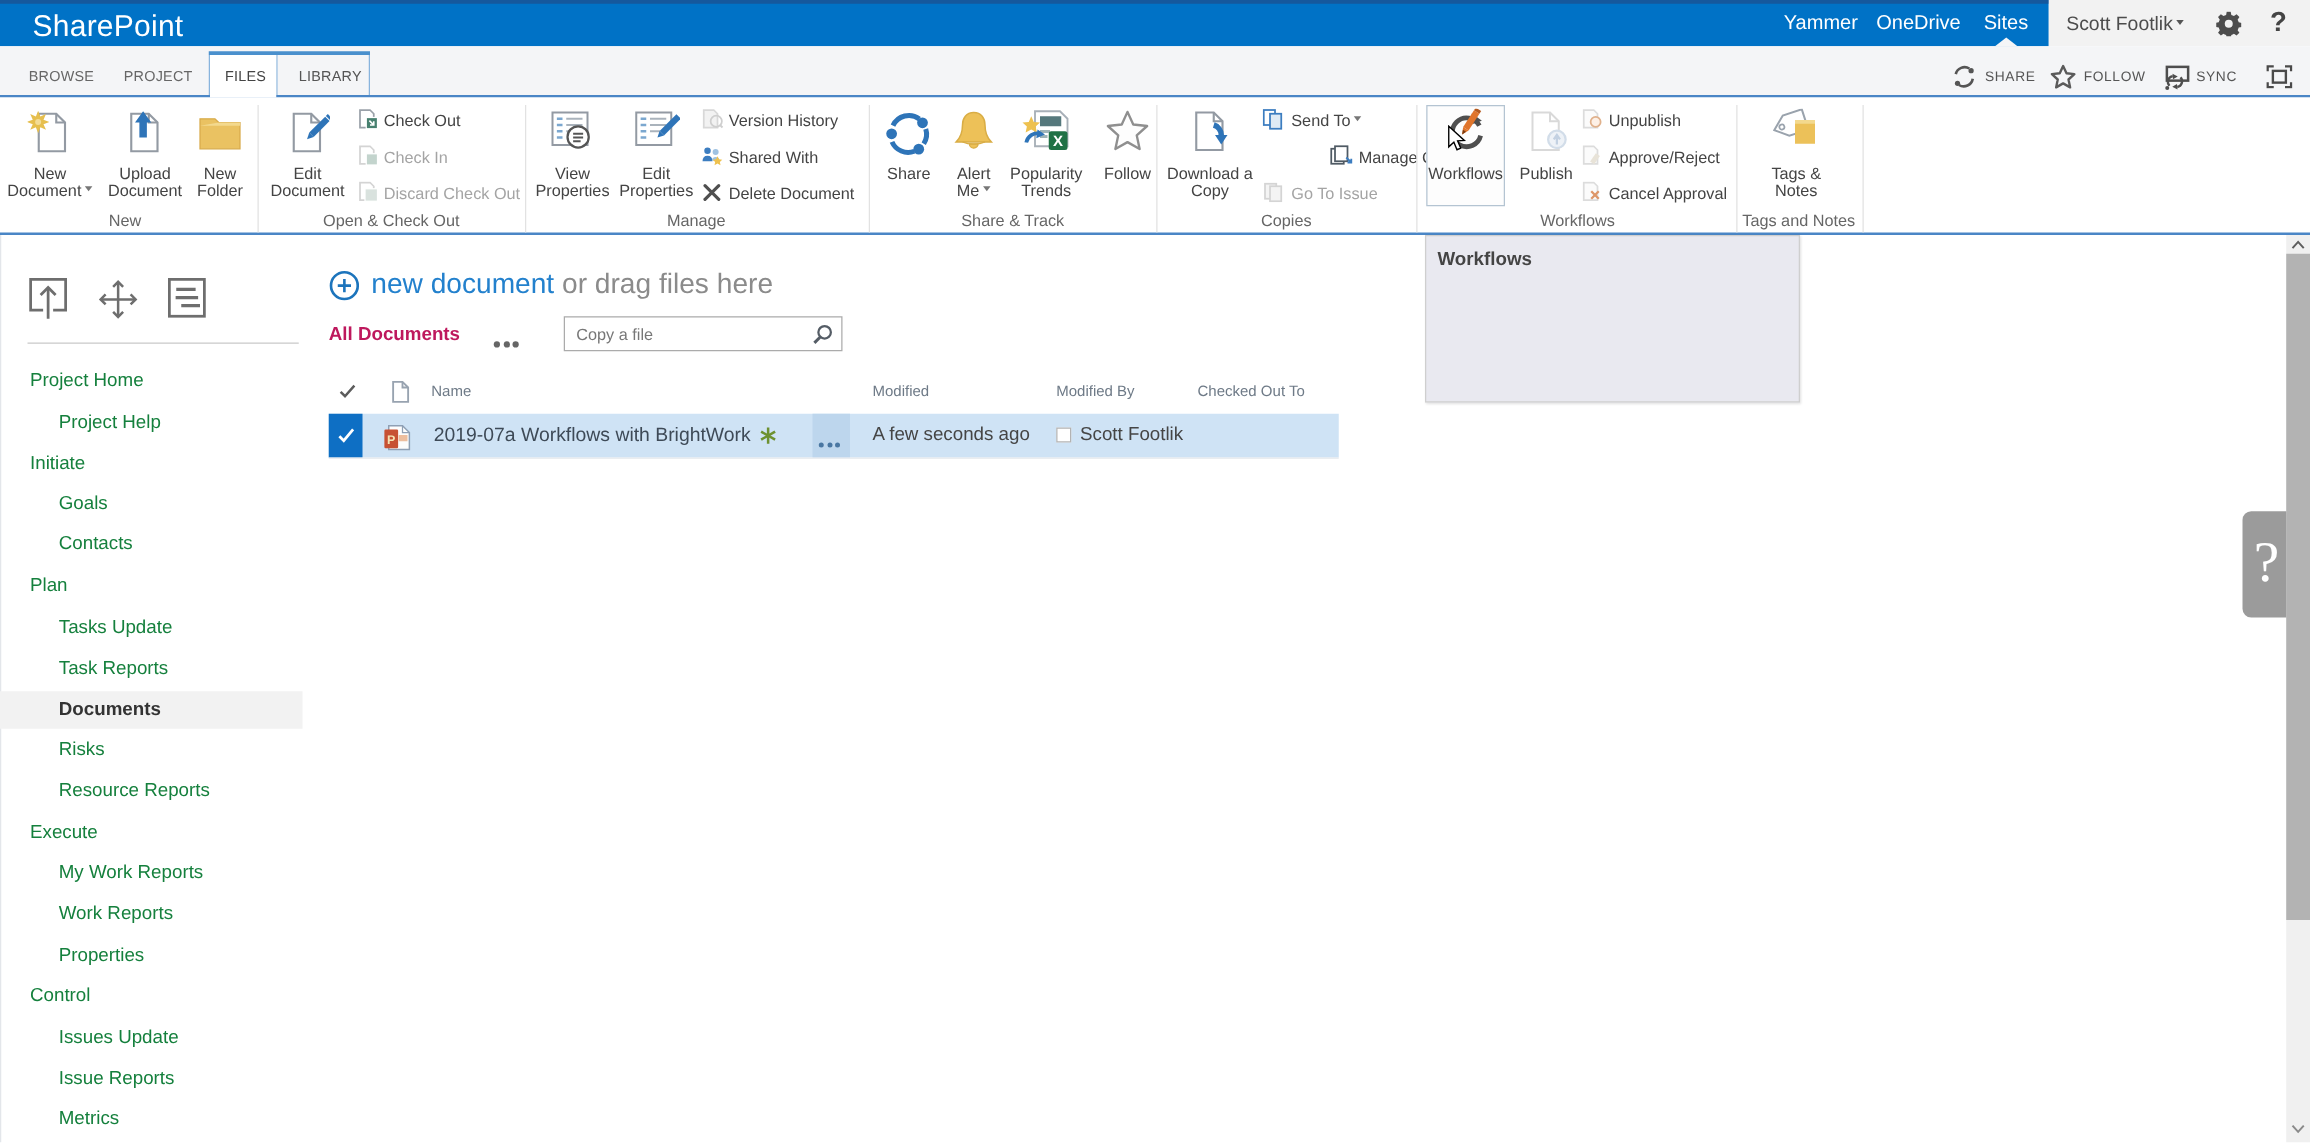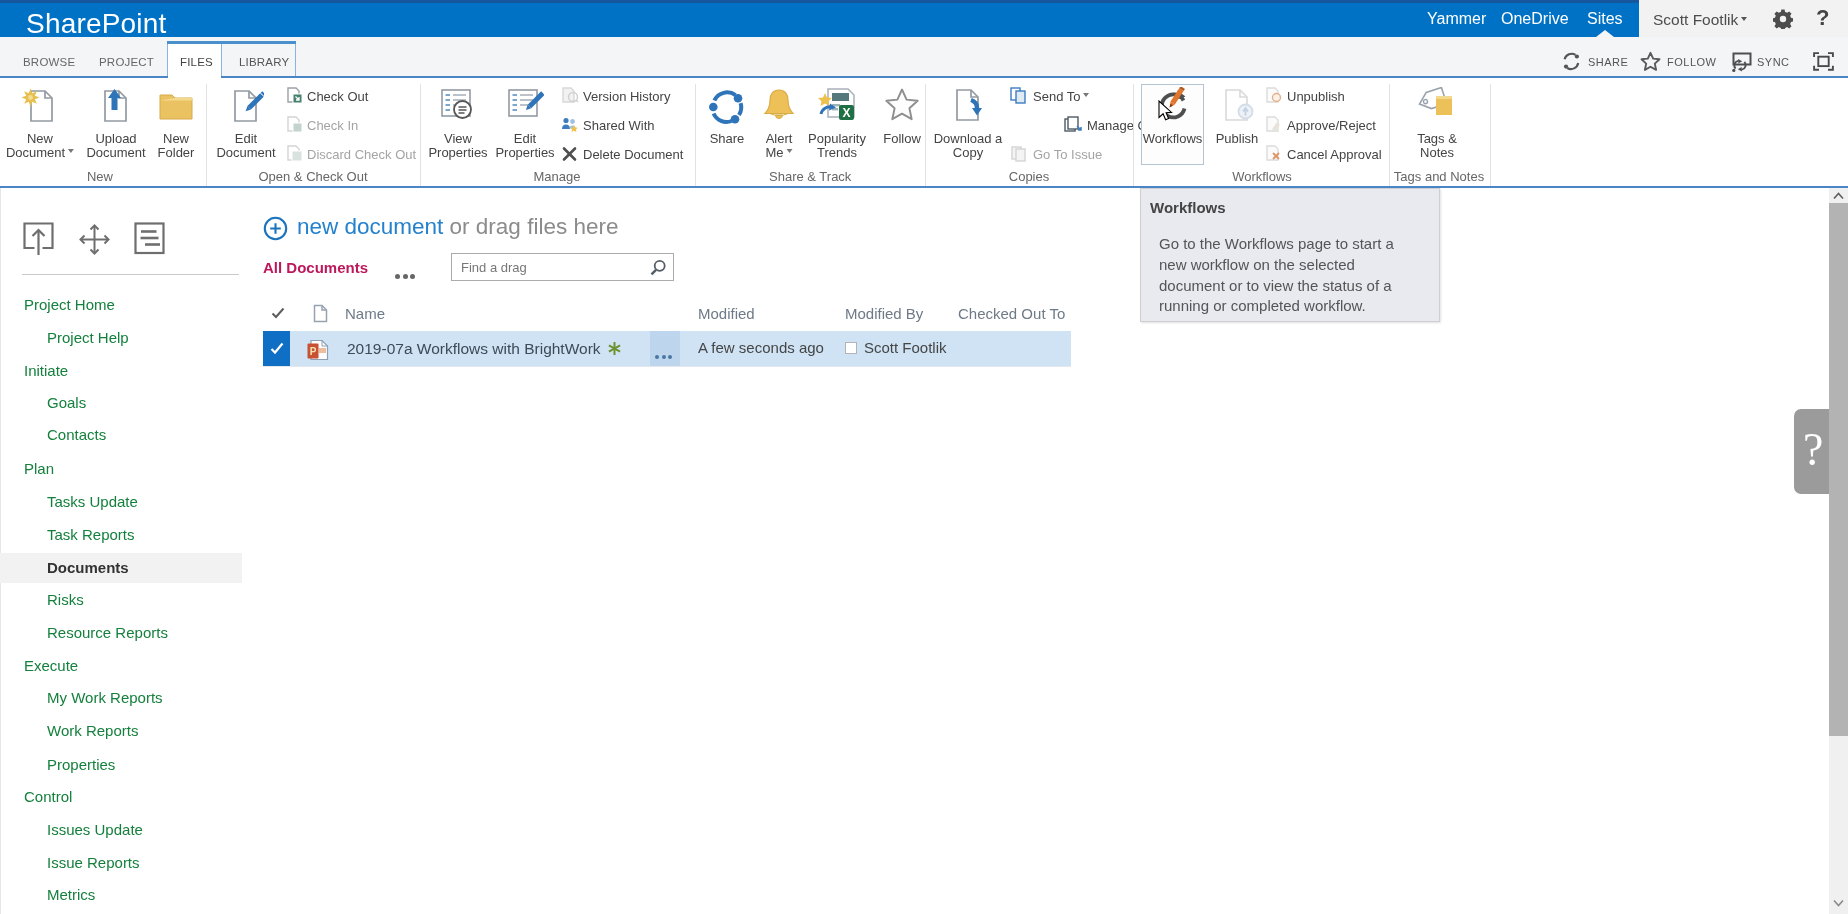--- a/index.html
+++ b/index.html
@@ -6,30 +6,30 @@
 html,body{width:1848px;height:914px;overflow:hidden}
 body{font-family:"Liberation Sans",sans-serif;background:#fff;position:relative}
 .a{position:absolute}
 .bb{position:absolute;top:87px;height:72px;text-align:center;font-size:13px;color:#444;line-height:13.5px;white-space:nowrap}
 .bb svg{display:block;margin:0 auto}
 .bb .lb{position:absolute;top:45px;left:50%;transform:translateX(-50%)}
 .sr{position:absolute;font-size:13px;color:#444;white-space:nowrap;line-height:16px}
 .gl{position:absolute;top:170px;font-size:13px;color:#666;text-align:center;white-space:nowrap;line-height:14px}
 .sep{position:absolute;top:84px;height:102px;width:1px;background:#e2e2e2}
 .nav{position:absolute;font-size:15px;color:#15803d;white-space:nowrap;line-height:18px}
-.hd{position:absolute;font-size:15px;color:#6e7a87;white-space:nowrap;line-height:15px}
+.hd{position:absolute;font-size:12px;color:#6e7a87;white-space:nowrap;line-height:15px}
 .cr{display:inline-block;width:0;height:0;border:3.5px solid transparent;border-top:4px solid #777;vertical-align:1px;margin-left:3px}
 </style>
 </head>
 <body>
 
 <div class="a" style="left:0;top:0;width:1639px;height:37px;background:#0072c6"></div>
 <div class="a" style="left:0;top:0;width:1639px;height:3px;background:#15589d"></div>
 <div class="a" style="left:1639px;top:0;width:209px;height:37px;background:#f2f2f2"></div>
-<div class="a" style="left:26px;top:8px;color:#fff;font-size:28px;letter-spacing:.2px">SharePoint</div>
+<div class="a" style="left:26px;top:8px;color:#fff;font-size:24px;letter-spacing:.2px">SharePoint</div>
 <div class="a" style="left:1427px;top:10px;color:#fff;font-size:16px">Yammer</div>
 <div class="a" style="left:1501px;top:10px;color:#fff;font-size:16px">OneDrive</div>
 <div class="a" style="left:1587px;top:10px;color:#fff;font-size:16px">Sites</div>
 <div class="a" style="left:1596px;top:30px;width:0;height:0;border:9px solid transparent;border-bottom:7px solid #f4f5f7;border-top:none"></div>
 <div class="a" style="left:1653px;top:11px;color:#4c4c4c;font-size:15.5px">Scott Footlik<span class="cr" style="border-top-color:#555"></span></div>
 <svg class="a" style="left:1773px;top:9px" width="20" height="20" viewBox="0 0 20 20">
  <path fill="#4d4d4d" d="M8.3 0 h3.4 l.5 2.6 a7.6 7.6 0 0 1 2.2 .9 l2.2-1.5 2.4 2.4 -1.5 2.2 a7.6 7.6 0 0 1 .9 2.2 l2.6 .5 v3.4 l-2.6 .5 a7.6 7.6 0 0 1 -.9 2.2 l1.5 2.2 -2.4 2.4 -2.2-1.5 a7.6 7.6 0 0 1 -2.2 .9 l-.5 2.6 h-3.4 l-.5-2.6 a7.6 7.6 0 0 1 -2.2-.9 l-2.2 1.5 -2.4-2.4 1.5-2.2 a7.6 7.6 0 0 1 -.9-2.2 l-2.6-.5 v-3.4 l2.6-.5 a7.6 7.6 0 0 1 .9-2.2 l-1.5-2.2 2.4-2.4 2.2 1.5 a7.6 7.6 0 0 1 2.2-.9 Z" transform="scale(0.95) translate(0.5 0.5)"></path>
  <circle cx="10" cy="10" r="3.2" fill="#f2f2f2"></circle>
 </svg>
 <div class="a" style="left:1816px;top:5px;color:#444;font-size:22px;font-weight:bold">?</div>
@@ -337,21 +337,20 @@
 <div class="sep" style="left:1490px"></div>
 
 <svg class="a" style="left:1158px;top:100px" width="16" height="23" viewBox="0 0 16 23">
  <path d="M1 1 L1 17.5 L5.1 13.8 L7.6 19.8 L10.6 18.5 L8.1 12.7 L13.5 12.4 Z" fill="#fff" stroke="#000" stroke-width="1.1"></path>
 </svg>
 
 <div class="a" style="left:0;top:188px;width:1px;height:726px;background:#e3e6ea"></div>
 
 <div class="a" style="left:1140px;top:188px;width:300px;height:134px;background:#e9e9f0;border:1px solid #cfcfcf;box-shadow:1px 1px 2px rgba(0,0,0,.12)">
  <div style="position:absolute;left:9px;top:10px;font-size:15px;font-weight:bold;color:#444">Workflows</div>
- <div style="position:absolute;left:18px;top:45px;width:260px;font-size:15px;color:#555;line-height:20.8px">Go to the Workflows page to start a new workflow on the selected document or to view the status of a running or completed workflow.</div>
 </div>
 
 <svg class="a" style="left:23px;top:221px" width="31" height="36" viewBox="0 0 31 36" fill="none" stroke="#6e6e6e" stroke-width="2.2">
  <path d="M11.5 27 H1.5 V2.5 H29.5 V27 H19.5"></path>
  <path d="M15.5 34 V9.5"></path>
     <path d="M9.5 15 L15.5 9 L21.5 15"></path>
 </svg>
 <svg class="a" style="left:77px;top:221px" width="35" height="36" viewBox="0 0 35 36" fill="none" stroke="#6e6e6e" stroke-width="2">
  <path d="M17.5 5 V32"></path>
     <path d="M4 18.5 H31"></path>
@@ -394,21 +393,21 @@
  <circle cx="12.5" cy="12.5" r="10.7" stroke="#1c74bc" stroke-width="2.1"></circle>
  <path d="M12.5 7.2 V17.8 M7.2 12.5 H17.8" stroke="#1c74bc" stroke-width="2.1"></path>
 </svg>
 <div class="a" style="left:297px;top:214px;font-size:22.5px;white-space:nowrap"><span style="color:#2381cd">new document</span><span style="color:#8b8b8b"> or drag files here</span></div>
 
 <div class="a" style="left:263px;top:259px;font-size:15px;font-weight:bold;color:#be185d">All Documents</div>
 <div class="a" style="left:395px;top:265px">
  <span style="display:inline-block;width:5px;height:5px;background:#666;border-radius:50%;margin-right:2.5px"></span><span style="display:inline-block;width:5px;height:5px;background:#666;border-radius:50%;margin-right:2.5px"></span><span style="display:inline-block;width:5px;height:5px;background:#666;border-radius:50%"></span>
 </div>
 <div class="a" style="left:451px;top:253px;width:223px;height:28px;background:#fff;border:1px solid #ababab"></div>
-<div class="a" style="left:461px;top:260px;font-size:13px;color:#777">Find a drag</div>
+<div class="a" style="left:461px;top:260px;font-size:13px;color:#777">Copy a file</div>
 <svg class="a" style="left:650px;top:259px" width="17" height="17" viewBox="0 0 17 17" fill="none">
  <circle cx="9.7" cy="6.8" r="5" stroke="#555d66" stroke-width="1.8"></circle>
  <path d="M6 10.8 L1.5 15.3" stroke="#555d66" stroke-width="2.4"></path>
 </svg>
 
 <svg class="a" style="left:271px;top:307px" width="14" height="12" viewBox="0 0 14 12" fill="none">
  <path d="M1.5 6.5 L5 10 L12.5 1.5" stroke="#5c5c5c" stroke-width="2"></path>
 </svg>
 <svg class="a" style="left:313px;top:304px" width="15" height="19" viewBox="0 0 15 19" fill="none">
  <path d="M1.5 1.5 H9 L13.5 6 V17.5 H1.5 Z" stroke="#98a3b0" stroke-width="1.5"></path>

